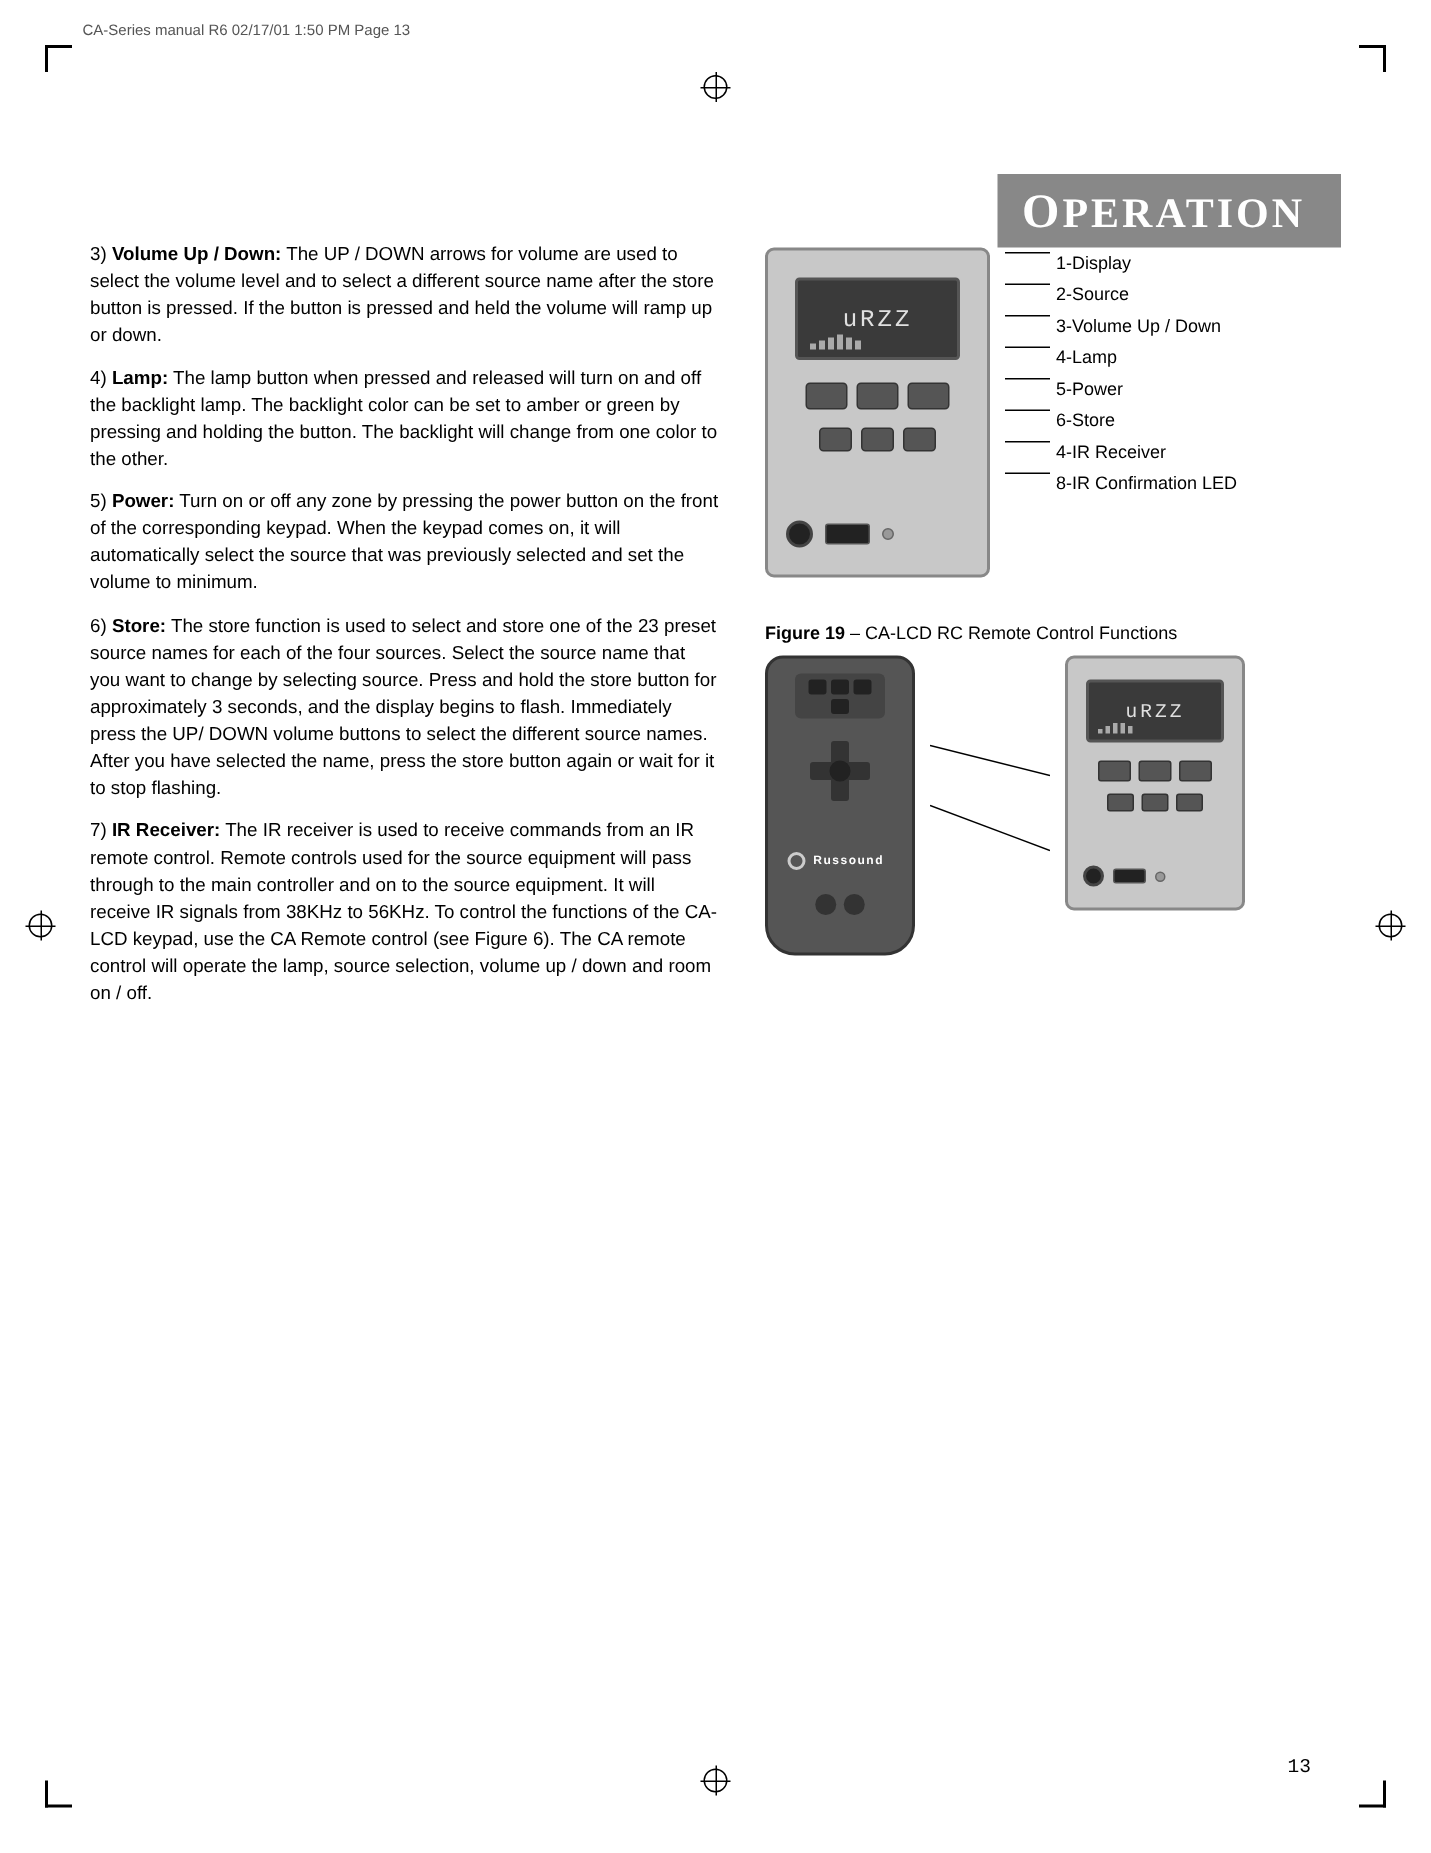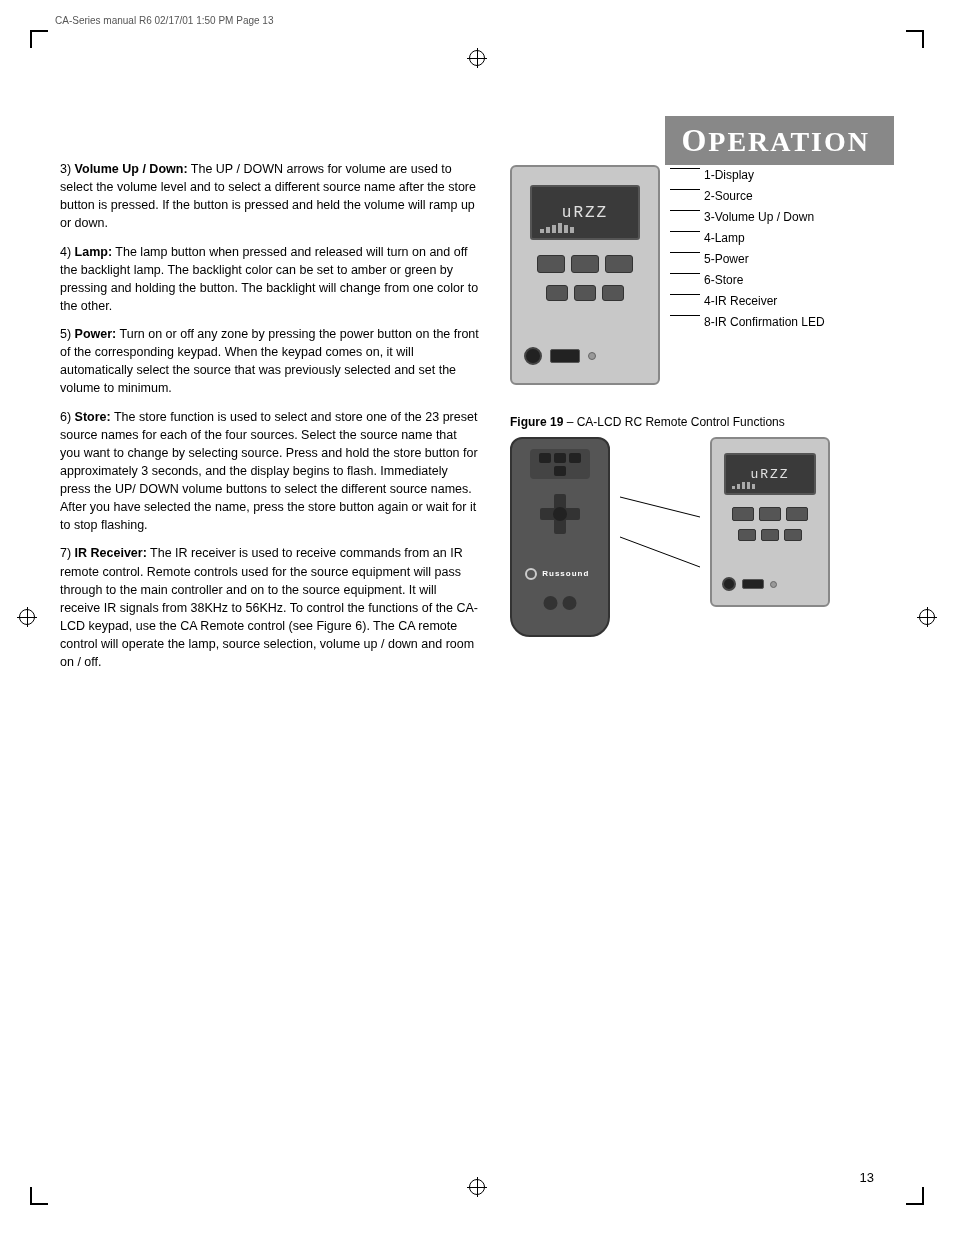--- a/index.html
+++ b/index.html
@@ -437,20 +437,21 @@
       height: 200px;
       flex-shrink: 0;
     }
 
     
     .page-number {
       position: absolute;
       bottom: 50px;
       right: 80px;
       font-size: 13px;
+      font-family: Liberation Mono, monospace;
     }
 
     
     .reg-cross {
       position: absolute;
     }
     .reg-cross::before {
       content: '';
       position: absolute;
       background: #000;

